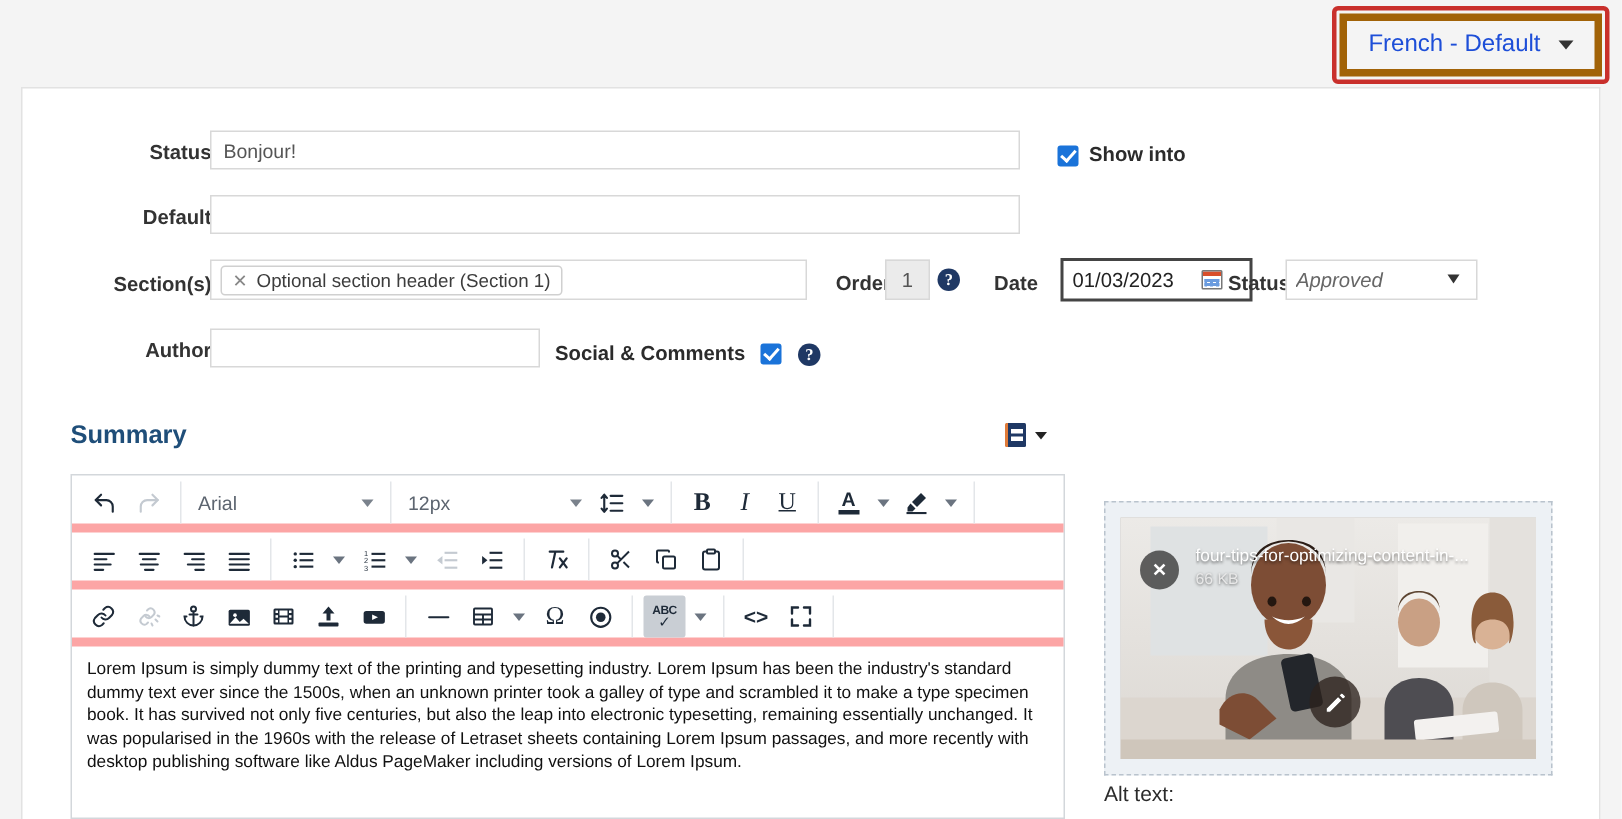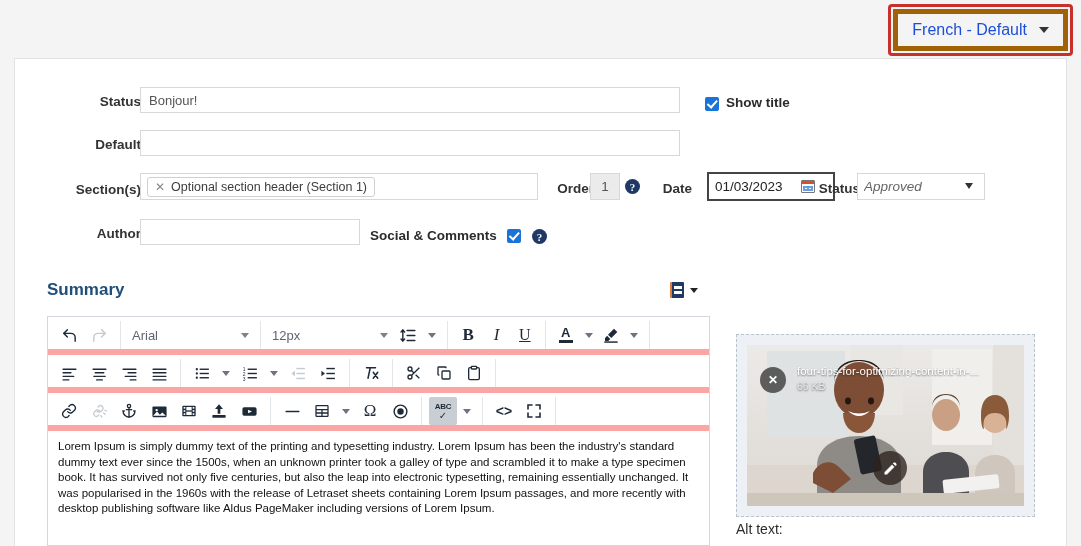--- a/index.html
+++ b/index.html
@@ -225,21 +225,21 @@
       </div>
     </div>
   </div>
 
   <div class="panel">
 
     <div class="lbl" style="left:62px; top:35px; width:64px;">Status</div>
     <input class="inp" style="left: 125px; top: 28px; width: 540px; height: 26px;" value="Bonjour!">
 
     <div class="cb" style="left:690px; top:38px;"></div>
-    <div class="cbtxt" style="left:711px; top:36px;">Show title</div>
+    <div class="cbtxt" style="left:711px; top:36px;">Show into</div>
 
     <div class="lbl" style="left:46px; top:78px; width:80px;">Default</div>
     <input class="inp" style="left: 125px; top: 71px; width: 540px; height: 26px;" value="">
 
     <div class="lbl" style="left:30px; top:123px; width:96px;">Section(s)</div>
     <div class="chipbox" style="left:125px; top:114px; width:398px; height:27px;">
       <span class="chip">
         <span class="chip-x">✕</span>
         <span>Optional section header (Section 1)</span>
       </span>

